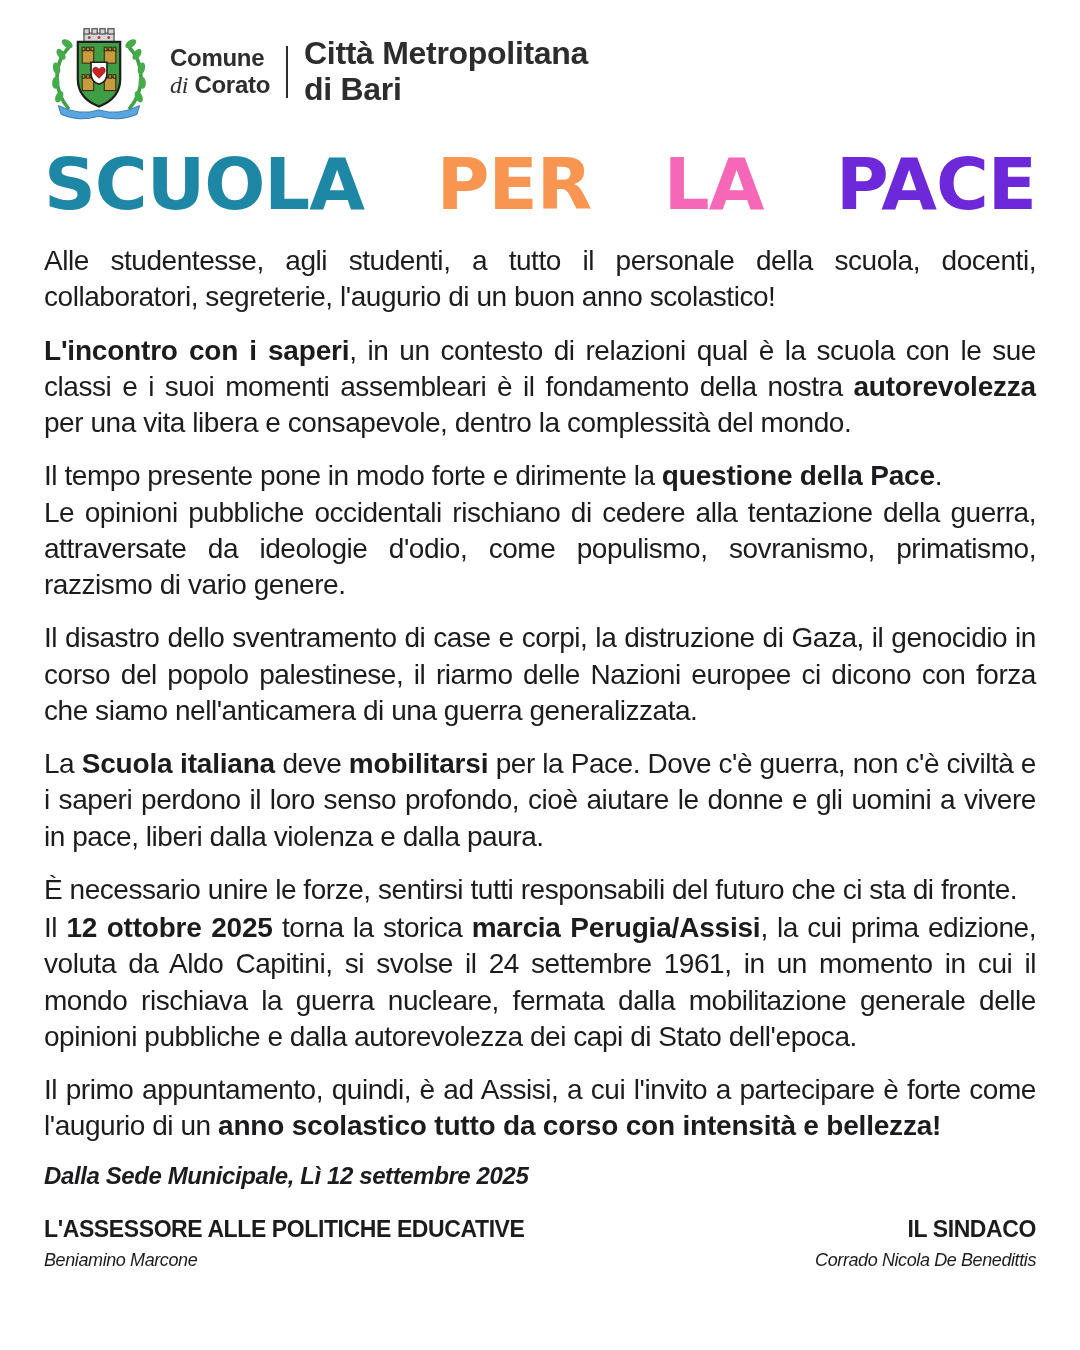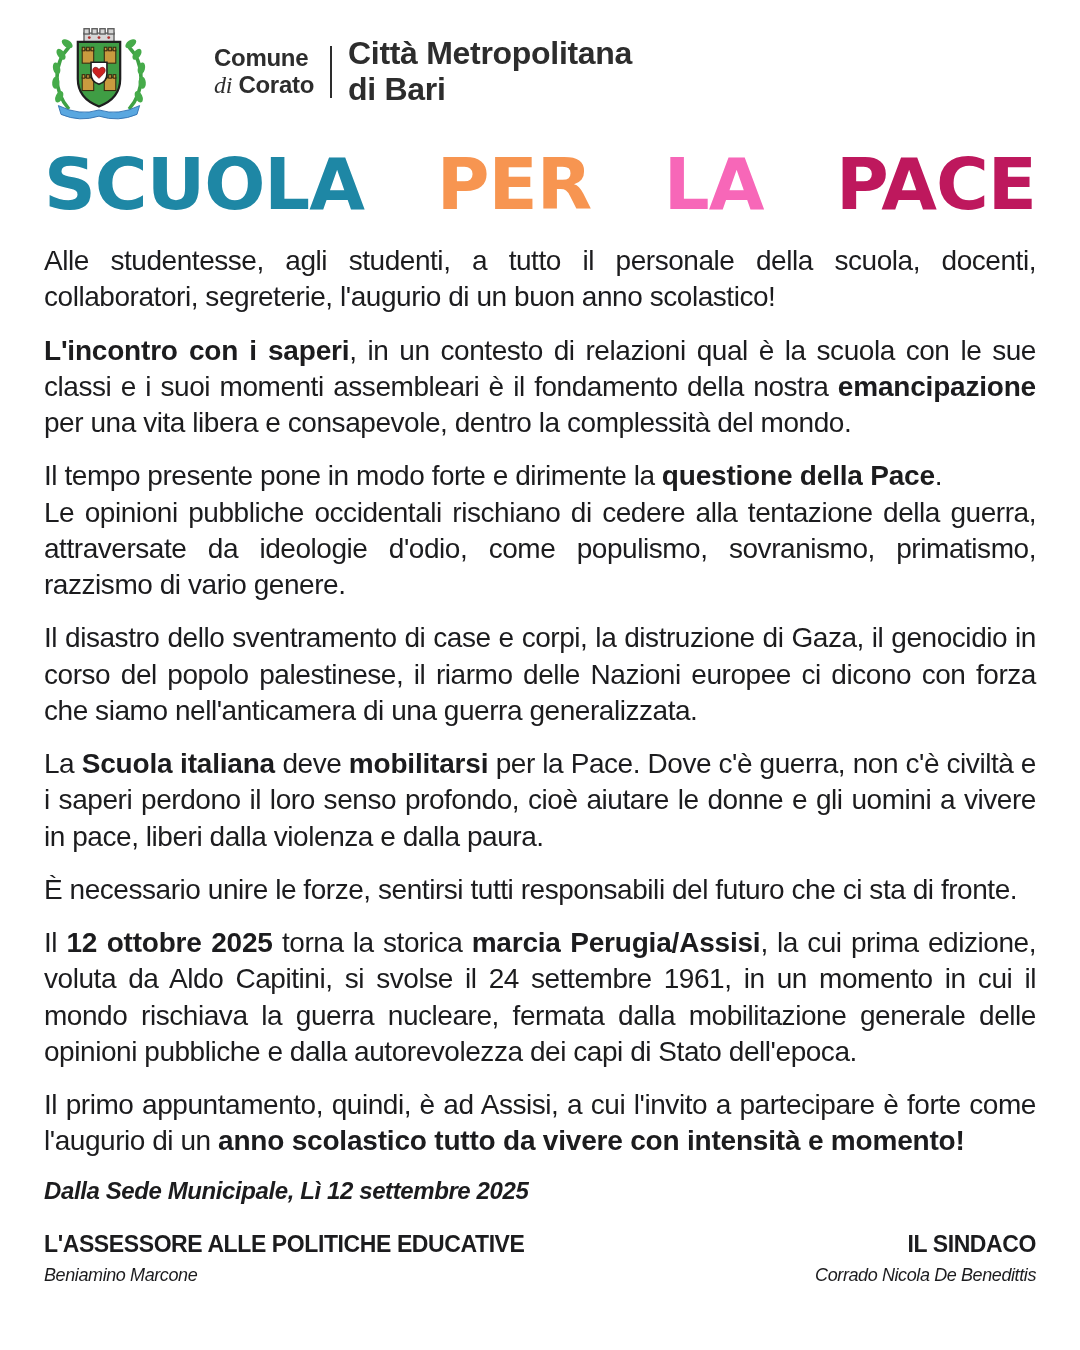--- a/index.html
+++ b/index.html
@@ -3,41 +3,41 @@
 <meta charset="utf-8">
 <style>
   * { margin:0; padding:0; box-sizing:border-box; }
   html,body { background:#ffffff; }
   .page {
     width:1080px; height:1350px; background:#ffffff; overflow:hidden;
     font-family:"Liberation Sans", sans-serif; color:#1c1c1e;
     padding:18px 44px 0 44px; position:relative;
   }
   
-  .header { display:flex; align-items:center; height:108px;gap:44px; }
+  .header { display:flex; align-items:center; height:108px; }
   .crest { width:106px; height:102px; flex:0 0 auto; margin-left:2px; }
   .header-text { display:flex; align-items:center; margin-left:18px; }
   .muni-block { line-height:1.12; font-size:24px; font-weight:700; color:#2d2d2d; letter-spacing:-0.3px; }
   .muni-block .serif-di { font-family:"Liberation Serif", serif; font-style:italic; font-weight:400; }
   .vert-divider { width:2px; height:52px; background:#2d2d2d; margin:0 16px; }
   .metro-block { line-height:1.12; font-size:32px; font-weight:700; color:#2d2d2d; letter-spacing:-0.3px; }
   
   .title {
     display:flex; justify-content:space-between; align-items:baseline;
     font-family:"DejaVu Sans", sans-serif; font-weight:700;
     font-size:72px; letter-spacing:-1px; margin:16px 0 6px 0; white-space:nowrap;gap:23px;
   }
   
   .letter-body p.para {
     font-size:28px; line-height:1.295; text-align:justify;
     letter-spacing:-0.45px; color:#1c1c1e; margin:17px 0;
   }
   .letter-body .b { font-weight:700; letter-spacing:-0.2px; }
   .letter-body p.tight { margin-top:0; }
-  .letter-body p.tight-after { margin-bottom:17px; }
+  .letter-body p.tight-after { margin-bottom:2px; }
   
   .dateline { font-style:italic; font-weight:700; font-size:24px; letter-spacing:-0.4px; margin-top:0; }
   .sig-row { display:flex; justify-content:space-between; align-items:flex-start; margin-top:26px; }
   .sig-role { font-weight:700; font-size:23px; letter-spacing:-0.4px; }
   .sig-name { font-style:italic; font-size:18px; letter-spacing:-0.4px; margin-top:7px; }
   .sig.right { text-align:right; }
 </style>
 </head>
 <body>
 
@@ -119,32 +119,32 @@
         <div>Città Metropolitana</div>
         <div>di Bari</div>
       </div>
     </div>
   </div>
 
   <h1 class="title">
       <span style="color: rgb(30, 135, 165);">SCUOLA</span>
       <span style="color: rgb(247, 149, 81);">PER</span>
       <span style="color: rgb(247, 103, 184);">LA</span>
-      <span style="color: #be185d; text-align: center;">PACE</span>
+      <span style="color: #6d28d9; text-align: center;">PACE</span>
     </h1>
 
   <div class="letter-body">
       <p class="para"><span>Alle studentesse, agli studenti, a tutto il personale della scuola, docenti, collaboratori, segreterie, l'augurio di un buon anno scolastico!</span></p>
-      <p class="para"><span class="b">L'incontro con i saperi</span><span>, in un contesto di relazioni qual è la scuola con le sue classi e i suoi momenti assembleari è il fondamento della nostra </span><span class="b">emancipazione</span><span> per una vita libera e consapevole, dentro la complessità del mondo.</span></p>
+      <p class="para"><span class="b">L'incontro con i saperi</span><span>, in un contesto di relazioni qual è la scuola con le sue classi e i suoi momenti assembleari è il fondamento della nostra </span><span class="b">autorevolezza</span><span> per una vita libera e consapevole, dentro la complessità del mondo.</span></p>
       <p class="para"><span>Il tempo presente pone in modo forte e dirimente la </span><span class="b">questione della Pace</span><span>.</span><br><span>Le opinioni pubbliche occidentali rischiano di cedere alla tentazione della guerra, attraversate da ideologie d'odio, come populismo, sovranismo, primatismo, razzismo di vario genere.</span></p>
       <p class="para"><span>Il disastro dello sventramento di case e corpi, la distruzione di Gaza, il genocidio in corso del popolo palestinese, il riarmo delle Nazioni europee ci dicono con forza che siamo nell'anticamera di una guerra generalizzata.</span></p>
       <p class="para"><span>La </span><span class="b">Scuola italiana</span><span> deve </span><span class="b">mobilitarsi</span><span> per la Pace. Dove c'è guerra, non c'è civiltà e i saperi perdono il loro senso profondo, cioè aiutare le donne e gli uomini a vivere in pace, liberi dalla violenza e dalla paura.</span></p>
       <p class="para tight-after"><span>È necessario unire le forze, sentirsi tutti responsabili del futuro che ci sta di fronte.</span></p>
       <p class="para tight"><span>Il </span><span class="b">12 ottobre 2025</span><span> torna la storica </span><span class="b">marcia Perugia/Assisi</span><span>, la cui prima edizione, voluta da Aldo Capitini, si svolse il 24 settembre 1961, in un momento in cui il mondo rischiava la guerra nucleare, fermata dalla mobilitazione generale delle opinioni pubbliche e dalla autorevolezza dei capi di Stato dell'epoca.</span></p>
-      <p class="para"><span>Il primo appuntamento, quindi, è ad Assisi, a cui l'invito a partecipare è forte come l'augurio di un </span><span class="b">anno scolastico tutto da vivere con intensità e momento!</span></p>
+      <p class="para"><span>Il primo appuntamento, quindi, è ad Assisi, a cui l'invito a partecipare è forte come l'augurio di un </span><span class="b">anno scolastico tutto da corso con intensità e bellezza!</span></p>
     </div>
 
   <div class="dateline">Dalla Sede Municipale, Lì 12 settembre 2025</div>
 
   <div class="sig-row">
     <div class="sig left">
       <div class="sig-role">L'ASSESSORE ALLE POLITICHE EDUCATIVE</div>
       <div class="sig-name">Beniamino Marcone</div>
     </div>
     <div class="sig right">

